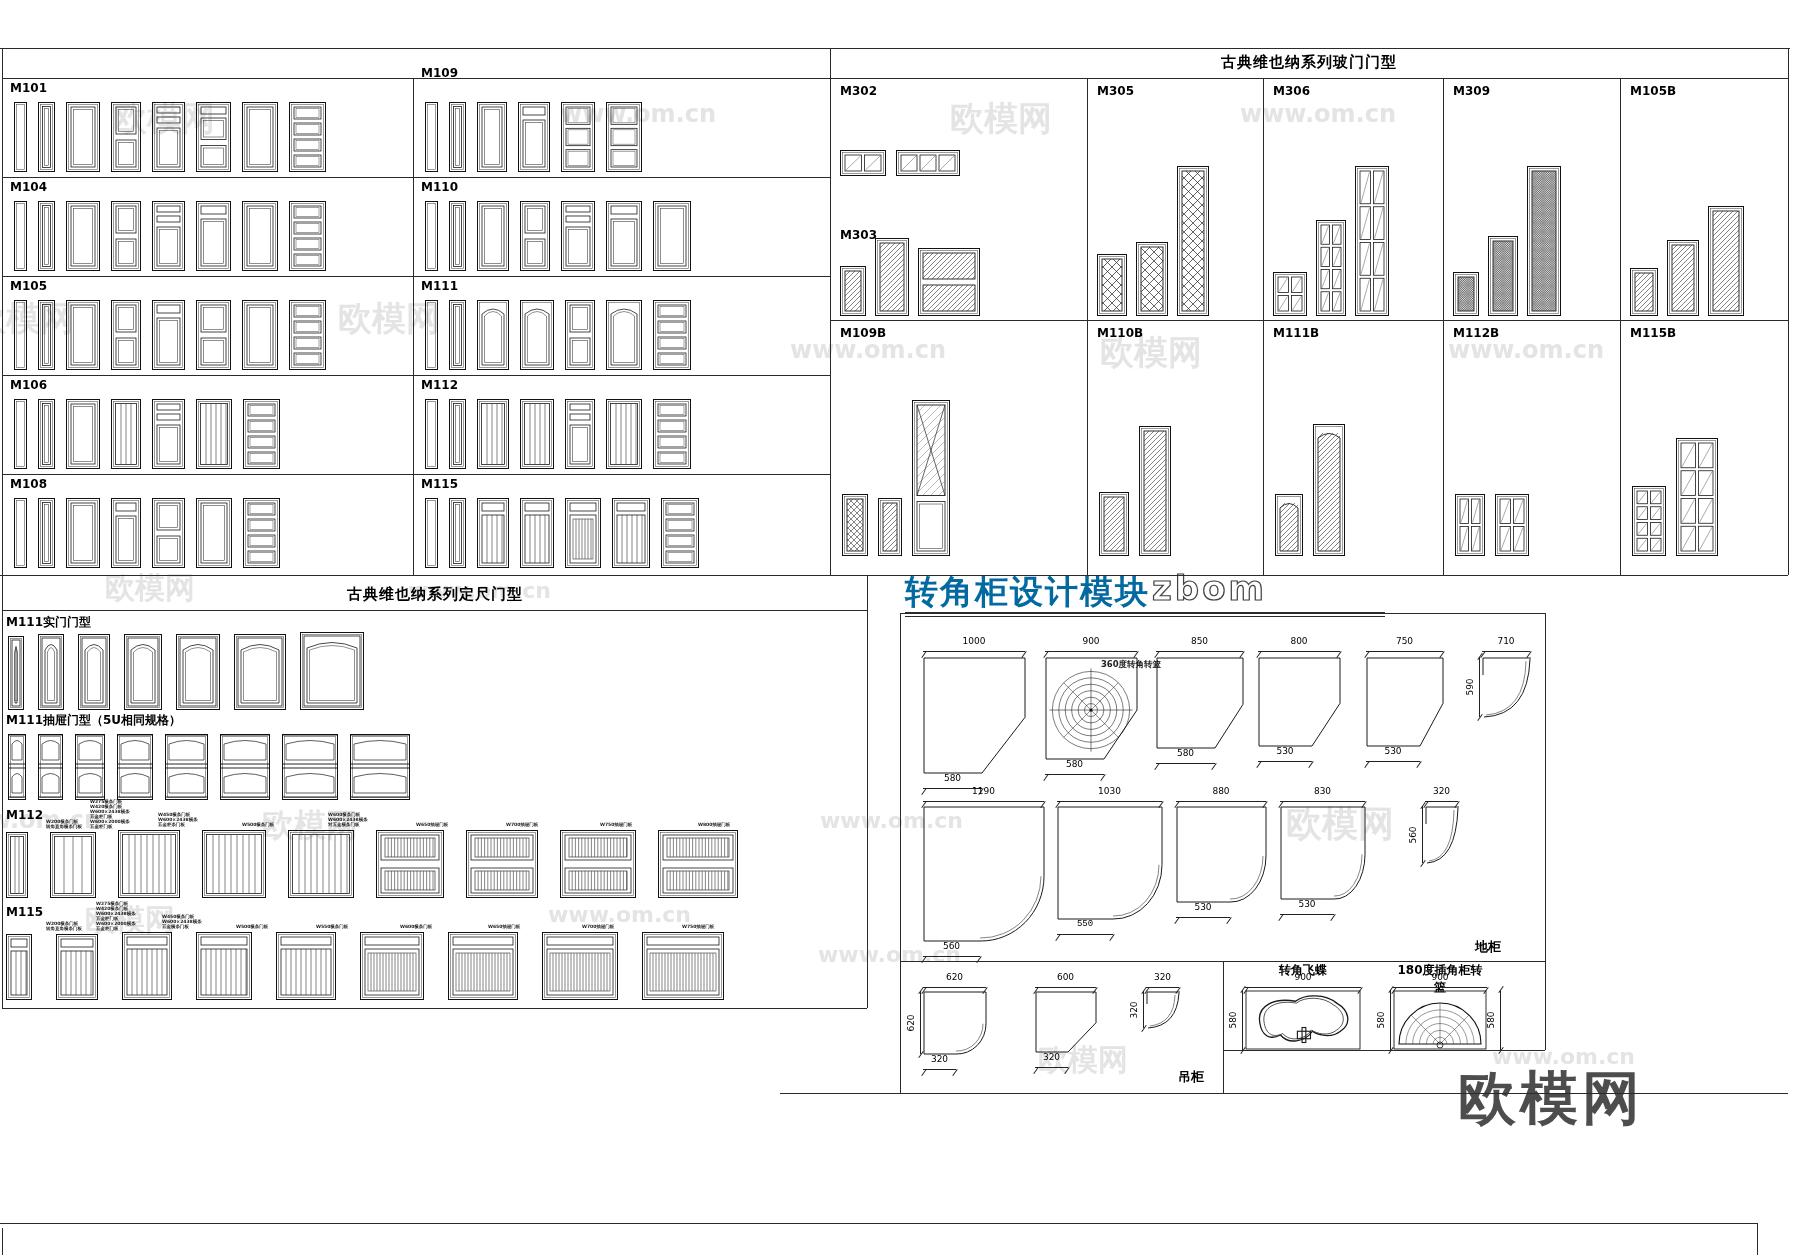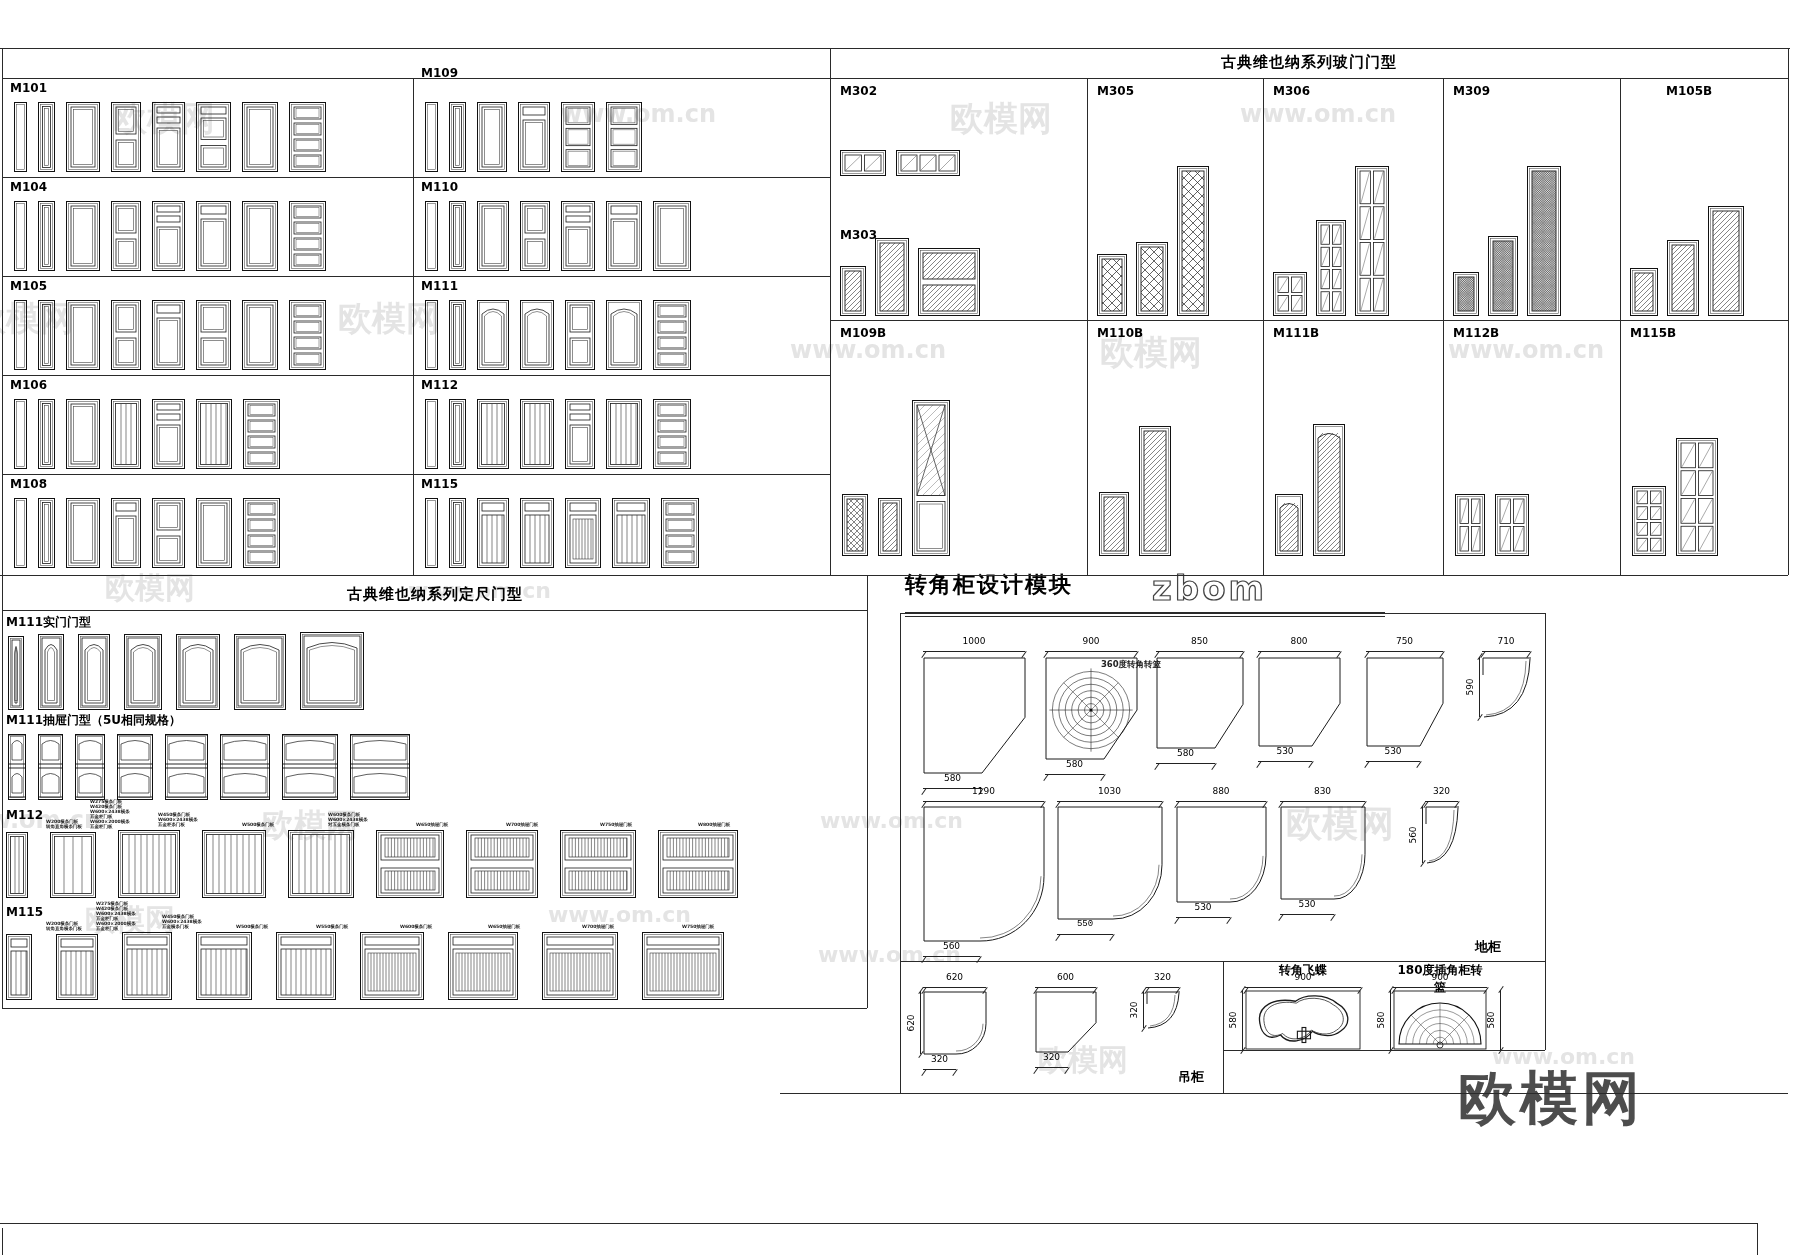--- a/index.html
+++ b/index.html
@@ -14,21 +14,21 @@
   .dim{position:absolute;height:14px;}
   .dim .lab{position:absolute;left:0;right:0;top:-2px;text-align:center;font-size:9px;color:#000;}
   .dim .bar{position:absolute;left:0;right:0;bottom:0;height:1px;background:#222;}
   .dim .t1,.dim .t2{position:absolute;bottom:-3px;width:8px;height:1px;background:#222;transform:rotate(-55deg);}
   .dim .t1{left:-3px;} .dim .t2{right:-3px;}
   .vdim{position:absolute;width:14px;}
   .vdim .bar{position:absolute;top:0;bottom:0;right:0;width:1px;background:#222;}
   .vdim .lab{position:absolute;top:50%;right:2px;transform:translateY(-50%) rotate(-90deg);transform-origin:center;font-size:9px;color:#000;white-space:nowrap;}
   .vdim .t1,.vdim .t2{position:absolute;right:-4px;width:8px;height:1px;background:#222;transform:rotate(-55deg);}
   .vdim .t1{top:-1px;} .vdim .t2{bottom:-1px;}
-  .corner-title{position:absolute;font-weight:bold;font-size:22px;color:#000000;letter-spacing:2px;}
+  .corner-title{position:absolute;font-weight:bold;font-size:33px;color:#0369a1;letter-spacing:2px;}
   .brand{position:absolute;font-weight:bold;font-size:34px;letter-spacing:3px;color:#fff;
          -webkit-text-stroke:1.2px #444;text-shadow:0 0 1px #666;}
   .big-logo{position:absolute;font-weight:bold;font-size:58px;color:#4d4d4d;letter-spacing:4px;}
   .small-label{position:absolute;font-weight:bold;font-size:13px;color:#000;}
   .plan{position:absolute;}
   svg{display:block;overflow:visible;}
 </style>
 </head>
 <body>
 
@@ -1461,21 +1461,21 @@
             <line x1="157.9999999999999" y1="145" x2="17.999999999999893" y2="5" stroke="#333" stroke-width="0.5"></line>
             <line x1="159.7999999999999" y1="145" x2="19.799999999999894" y2="5" stroke="#333" stroke-width="0.5"></line>
             <line x1="161.5999999999999" y1="145" x2="21.599999999999895" y2="5" stroke="#333" stroke-width="0.5"></line>
             <line x1="163.3999999999999" y1="145" x2="23.399999999999896" y2="5" stroke="#333" stroke-width="0.5"></line>
             <line x1="165.1999999999999" y1="145" x2="25.199999999999896" y2="5" stroke="#333" stroke-width="0.5"></line>
             <line x1="166.9999999999999" y1="145" x2="26.999999999999897" y2="5" stroke="#333" stroke-width="0.5"></line>
             <line x1="168.7999999999999" y1="145" x2="28.799999999999898" y2="5" stroke="#333" stroke-width="0.5"></line>
           </g>
         </svg>
       </div>
-      <div class="cell-label" style="left: 1630px; top: 84px; margin-left: 36px;">M105B</div>
+      <div class="cell-label" style="left: 1630px; top: 84px;">M105B</div>
       <div class="door" style="left: 1630px; top: 268px;">
         <svg width="28" height="48">
           <rect x="0.5" y="0.5" width="27" height="47" fill="none" stroke="#111" stroke-width="1"></rect>
           <rect x="2.5" y="2.5" width="23" height="43" fill="none" stroke="#555" stroke-width="0.6"></rect>
           <rect x="5" y="5" width="18" height="38" fill="none" stroke="#1a1a1a" stroke-width="0.9"></rect>
           <clipPath id="c10">
             <rect x="5" y="5" width="18" height="38"></rect>
           </clipPath>
           <g clip-path="url(#c10)">
             <line x1="-33" y1="43" x2="5" y2="5" stroke="#333" stroke-width="0.6"></line>

